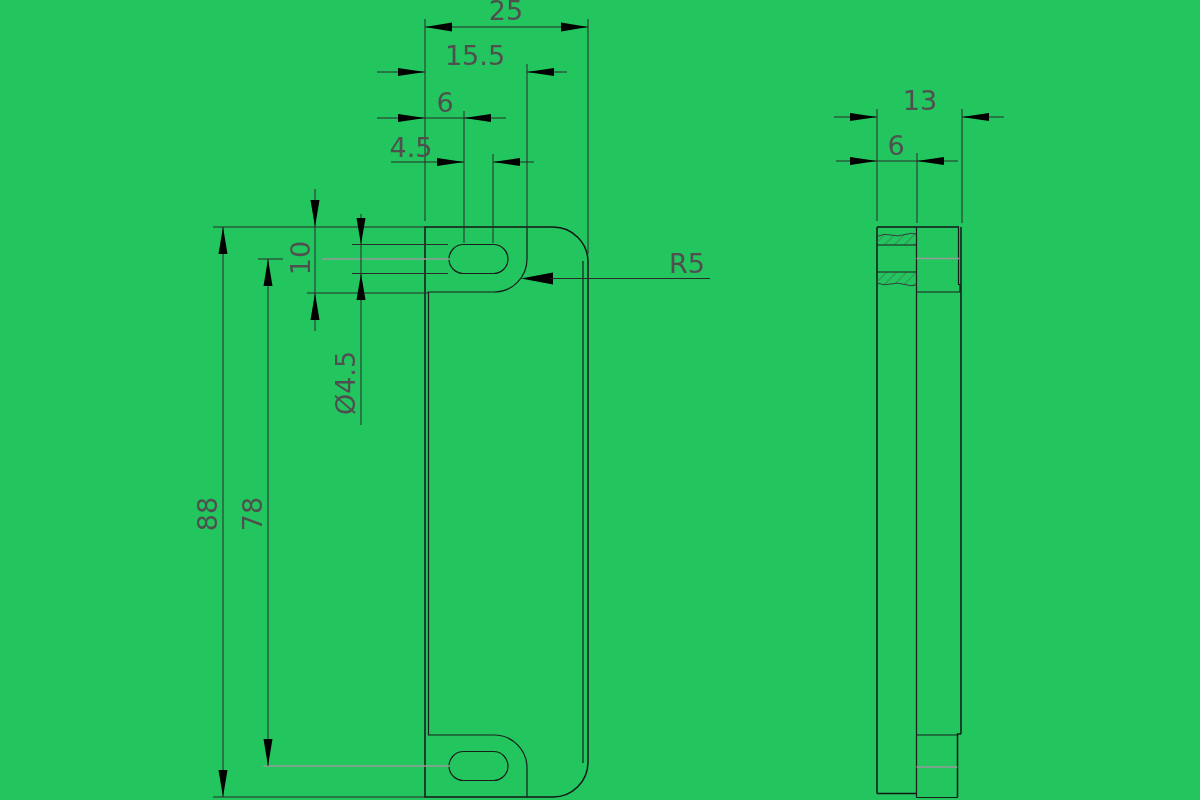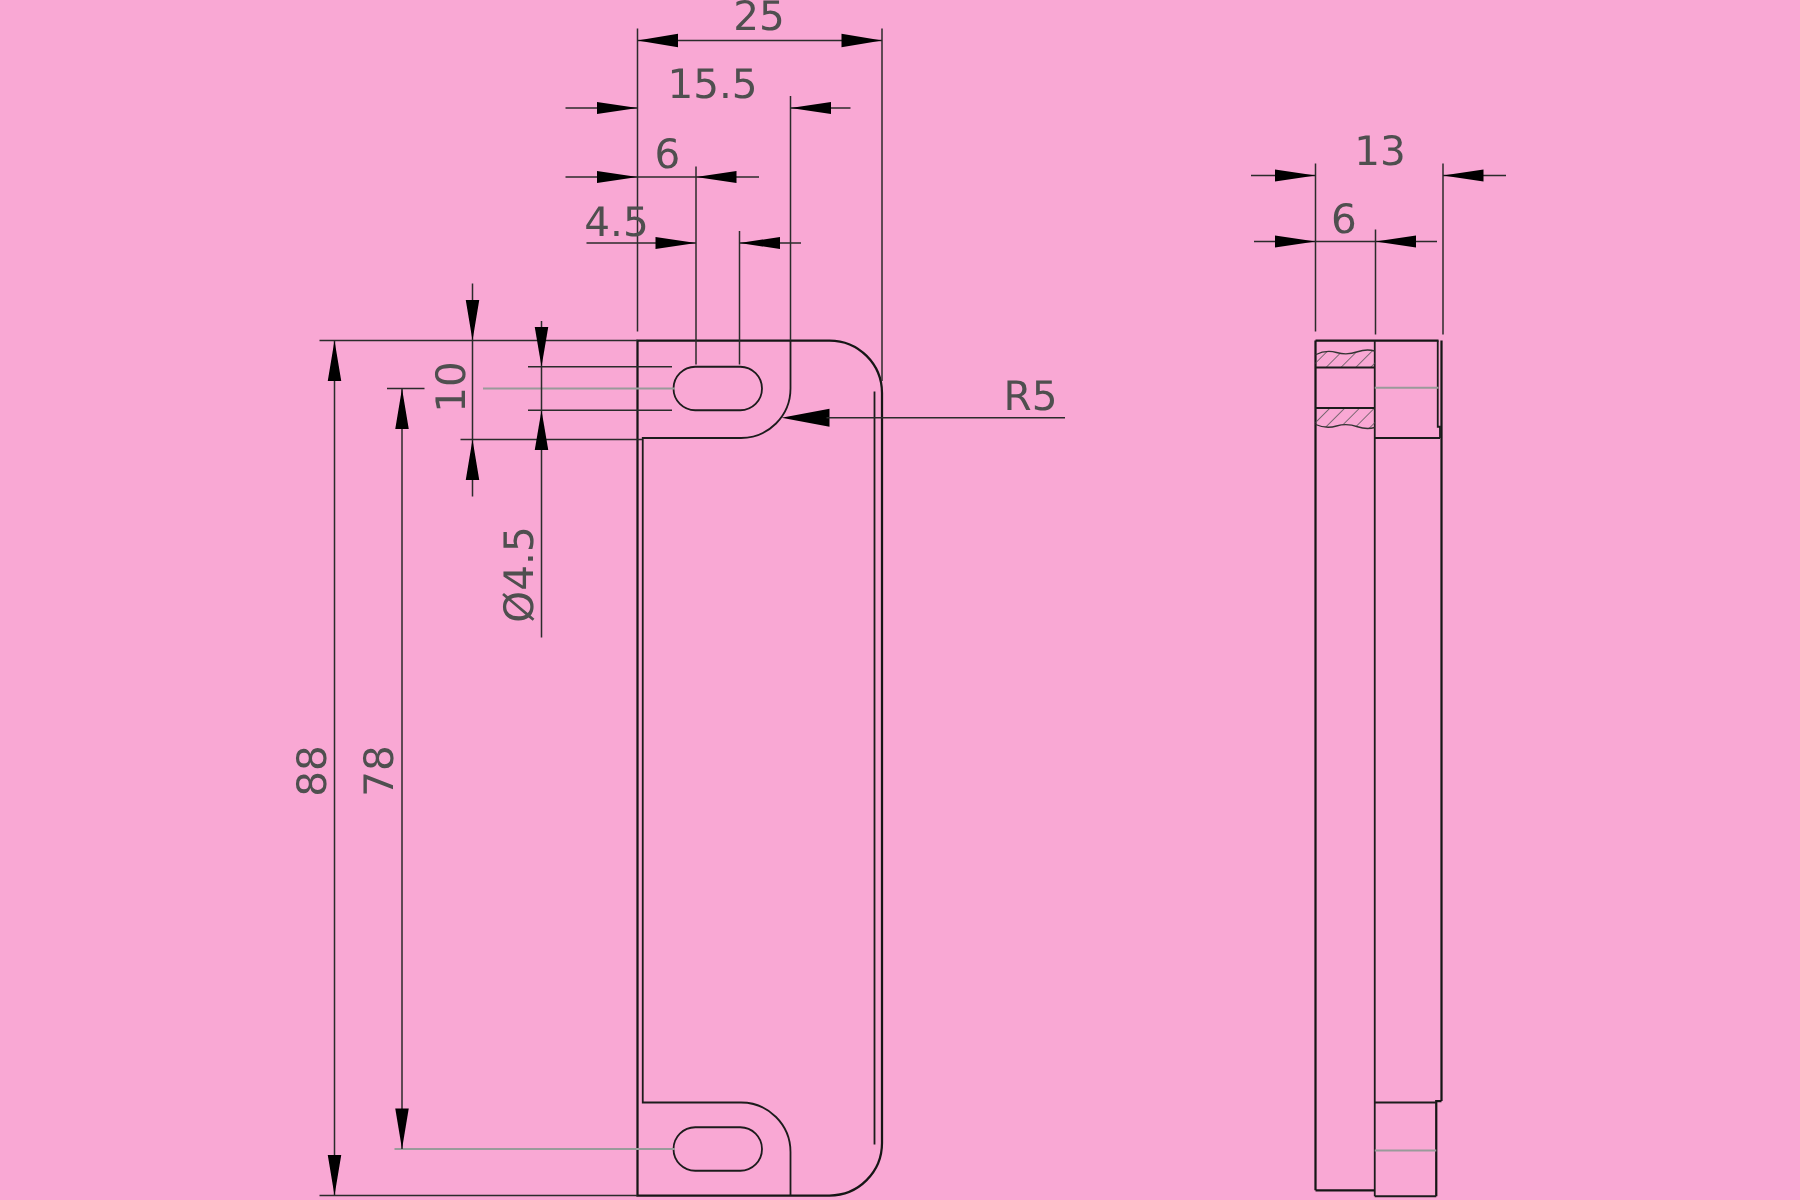--- a/index.html
+++ b/index.html
@@ -1,16 +1,16 @@
 <!DOCTYPE html>
 <html><head>
 <meta charset="utf-8">
 <style>
   html,body{margin:0;padding:0;background:#ffffff;}
-  #stage{position:relative;width:1200px;height:800px;background:#f9a8d4;overflow:hidden;text-align:right;}
+  #stage{position:relative;width:1200px;height:800px;background:#22c55e;overflow:hidden;text-align:right;}
   svg{display:block;}
   text{font-family:"DejaVu Sans","Liberation Sans",sans-serif;font-size:27px;fill:#4f4f4f;}
   .outline{fill:none;stroke:#161616;stroke-width:1.5;}
   .inner{fill:none;stroke:#1c1c1c;stroke-width:1.2;}
   .dim{fill:none;stroke:#2b2b2b;stroke-width:1;}
   .cl{fill:none;stroke:#9a9a9a;stroke-width:1.4;}
   .arrow{fill:#000;stroke:none;}
   .wavy{fill:none;stroke:#333;stroke-width:0.9;}
 </style>
 </head>

